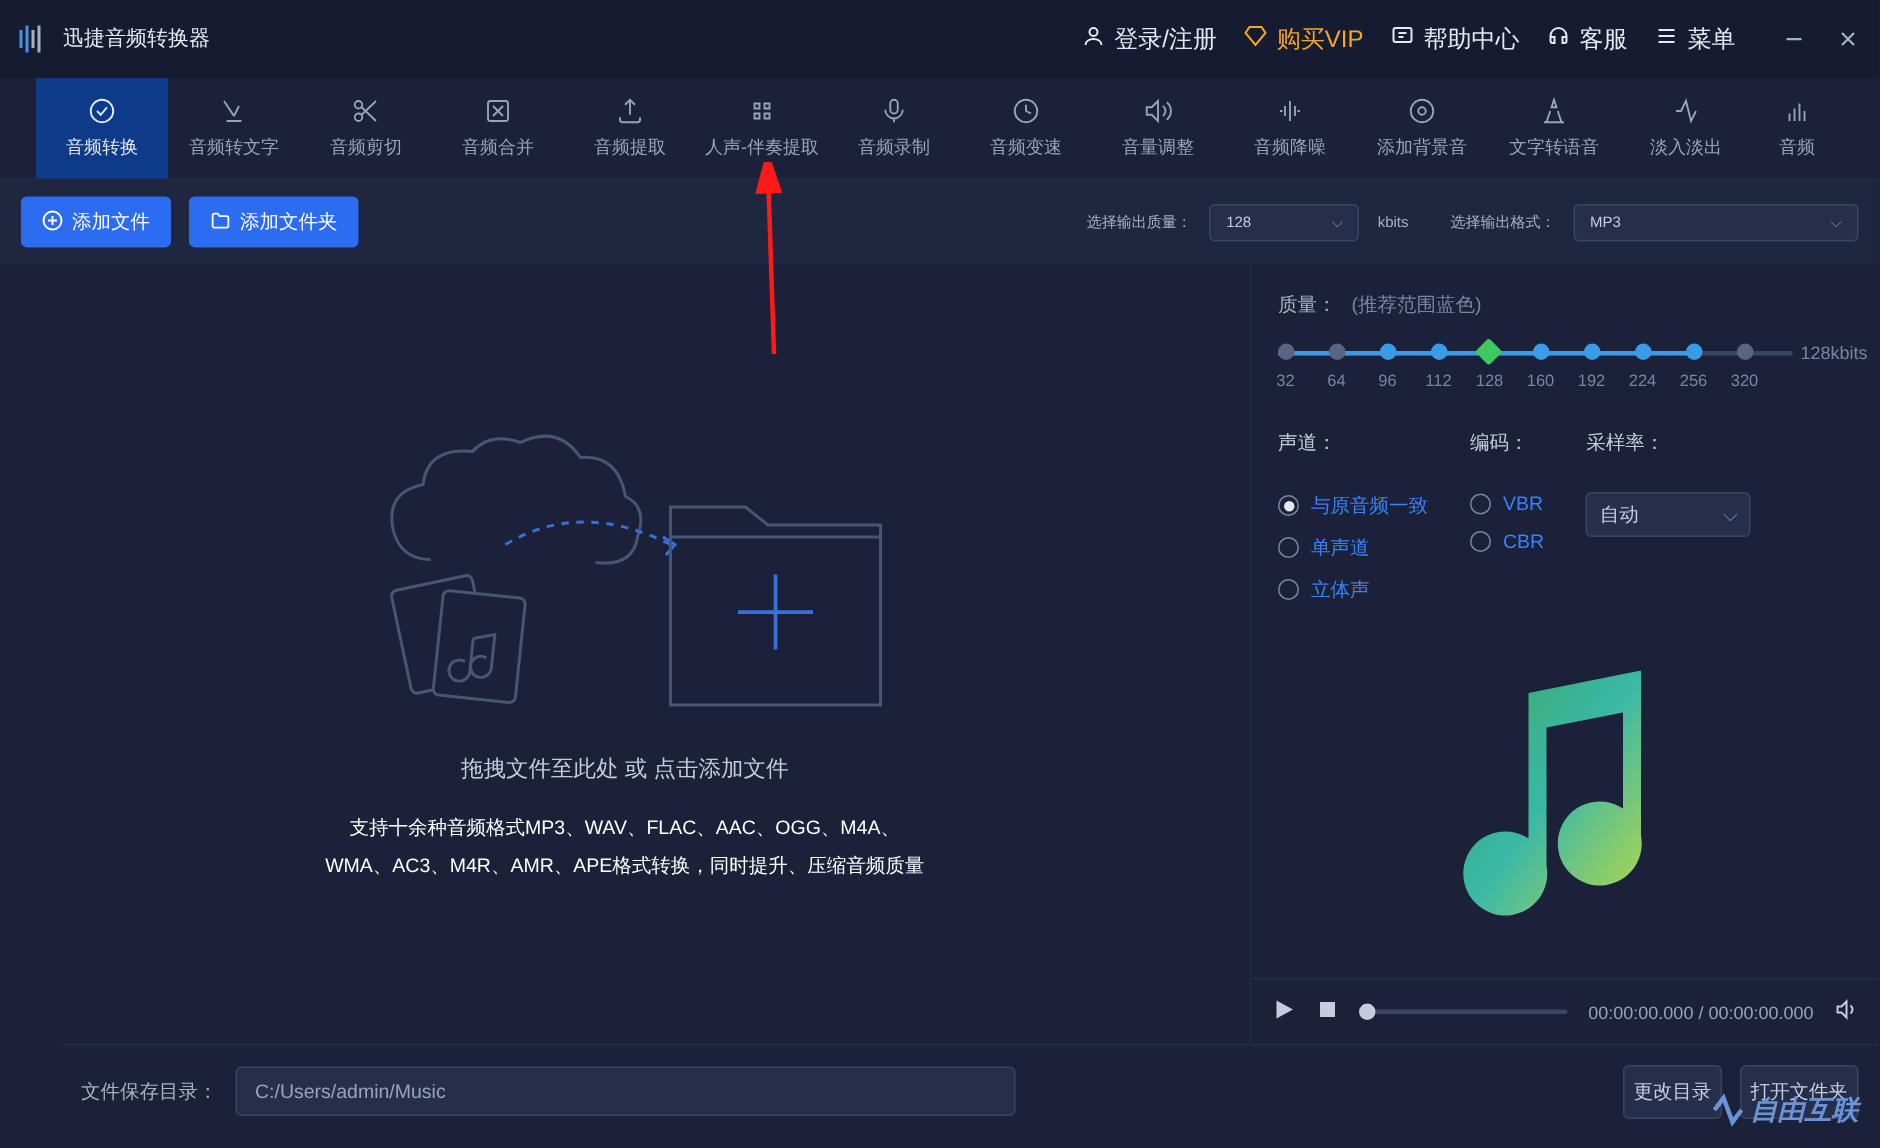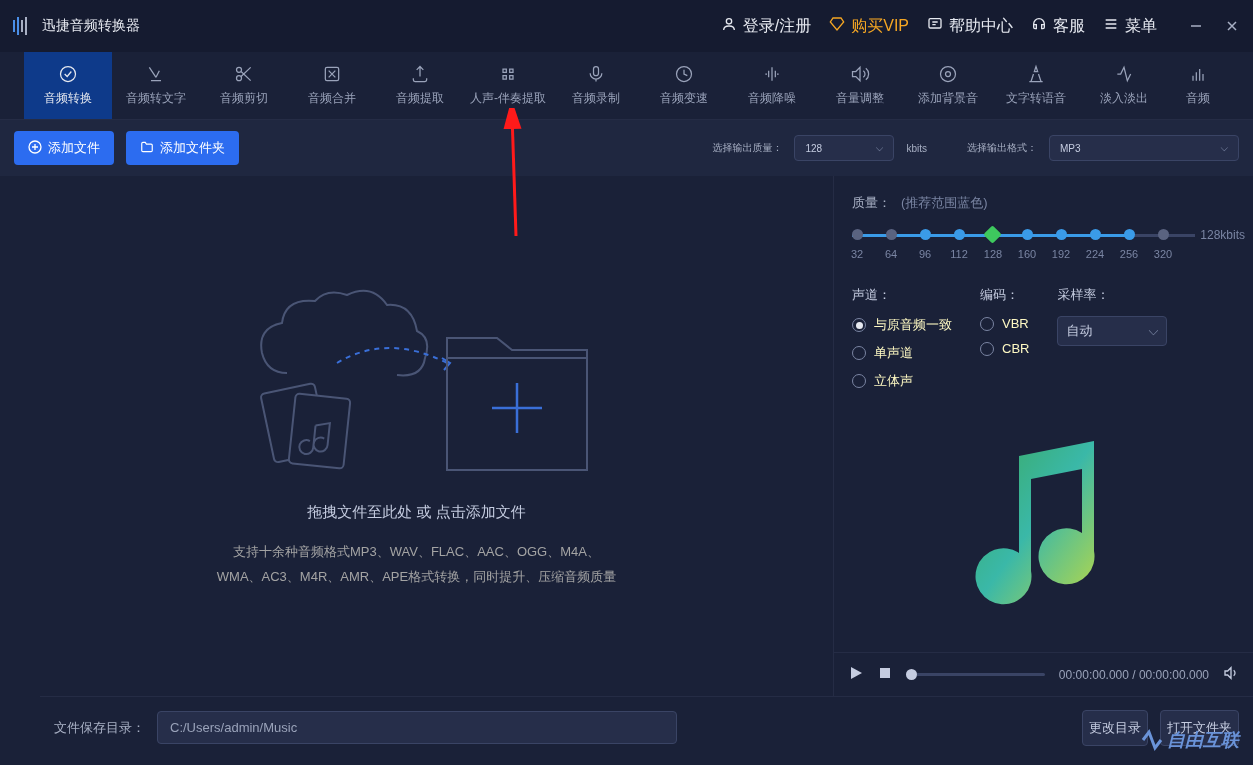--- a/index.html
+++ b/index.html
@@ -32,39 +32,39 @@
 .chev { color: #7a85a3; margin-left: 8px; }
 
 
 .main { display: flex; height: 520px; }
 .left-panel { flex: 1; background: #1a2138; display: flex; flex-direction: column; align-items: center; justify-content: center; padding: 30px; position: relative; }
 .right-panel { width: 420px; background: #1a2138; border-left: 1px solid #252c45; display: flex; flex-direction: column; }
 
 
 .drop-illustration { width: 420px; height: 200px; position: relative; margin-bottom: 20px; }
 .drop-text { color: #c5cce0; font-size: 15px; margin-bottom: 18px; }
-.drop-hint { color: #a3a3a3; font-size: 13px; text-align: center; line-height: 1.9; }
+.drop-hint { color: #ffffff; font-size: 13px; text-align: center; line-height: 1.9; }
 
 
 .settings { padding: 18px 18px 10px 18px; }
 .quality-row { display: flex; align-items: center; gap: 10px; margin-bottom: 14px; font-size: 13px; }
 .quality-hint { color: #7a85a3; }
 .slider-wrap { position: relative; height: 40px; }
 .slider-track { position: absolute; top: 8px; left: 0; right: 40px; height: 3px; background: #3a4465; }
 .slider-fill { position: absolute; top: 8px; left: 0; height: 3px; background: #3a9be8; }
 .slider-dot { position: absolute; top: 3px; width: 11px; height: 11px; border-radius: 50%; background: #3a9be8; }
 .slider-dot.grey { background: #5a6380; }
 .slider-dot.green { background: #3ec95e; width: 13px; height: 13px; top: 2px; transform: rotate(45deg); border-radius: 2px; }
 .slider-tick { position: absolute; top: 22px; font-size: 11px; color: #7a85a3; transform: translateX(-50%); }
 .slider-readout { position: absolute; right: -10px; top: 2px; font-size: 12px; color: #7a85a3; }
 
 .param-grid { display: flex; gap: 28px; margin-top: 20px; font-size: 13px; }
 .param-col { display: flex; flex-direction: column; gap: 10px; }
-.param-label { color: #c5cce0; margin-bottom: 2px; }
-.radio-row { display: flex; align-items: center; gap: 8px; cursor: pointer; color: #fef9c3; }
+.param-label { color: #c5cce0; margin-bottom: 14px; }
+.radio-row { display: flex; align-items: center; gap: 8px; cursor: pointer; color: #3b82f6; }
 .radio { width: 14px; height: 14px; border: 1.5px solid #7a85a3; border-radius: 50%; display: flex; align-items: center; justify-content: center; }
 .radio.checked::after { content: ""; width: 7px; height: 7px; border-radius: 50%; background: #e6e9f0; }
 .select-sm { width: 110px; padding: 5px 8px; }
 
 
 .preview { flex: 1; display: flex; align-items: center; justify-content: center; padding: 20px; }
 .music-note { width: 160px; height: 170px; }
 
 
 .player { height: 44px; border-top: 1px solid #252c45; display: flex; align-items: center; padding: 0 14px; gap: 14px; font-size: 12px; color: #9aa3ba; }
@@ -211,32 +211,32 @@
         <svg width="20" height="20" viewBox="0 0 24 24" fill="none" stroke="currentColor" stroke-width="1.5">
           <circle cx="12" cy="12" r="9"></circle>
           <path d="M12 7v5l4 2"></path>
         </svg>
       </span>
     <span>音频变速</span>
   </div>
   <div class="tab">
     <span class="tab-icon">
         <svg width="20" height="20" viewBox="0 0 24 24" fill="none" stroke="currentColor" stroke-width="1.5">
+          <path d="M3 9v6h4l5 5V4L7 9H3zM16 8a5 5 0 010 8M19 5a9 9 0 010 14"></path>
+        </svg>
+      </span>
+    <span>音量调整</span>
+  </div>
+  <div class="tab">
+    <span class="tab-icon">
+        <svg width="20" height="20" viewBox="0 0 24 24" fill="none" stroke="currentColor" stroke-width="1.5">
           <path d="M4 12h2M8 8v8M12 4v16M16 8v8M20 12h-2"></path>
         </svg>
       </span>
     <span>音频降噪</span>
-  </div>
-  <div class="tab">
-    <span class="tab-icon">
-        <svg width="20" height="20" viewBox="0 0 24 24" fill="none" stroke="currentColor" stroke-width="1.5">
-          <path d="M3 9v6h4l5 5V4L7 9H3zM16 8a5 5 0 010 8M19 5a9 9 0 010 14"></path>
-        </svg>
-      </span>
-    <span>音量调整</span>
   </div>
   <div class="tab">
     <span class="tab-icon">
         <svg width="20" height="20" viewBox="0 0 24 24" fill="none" stroke="currentColor" stroke-width="1.5">
           <circle cx="12" cy="12" r="9"></circle>
           <circle cx="12" cy="12" r="3"></circle>
         </svg>
       </span>
     <span>添加背景音</span>
   </div>
@@ -280,21 +280,21 @@
         </svg></span>
     <span>添加文件夹</span>
   </div>
   <div class="toolbar-right">
     <span>选择输出质量：</span>
     <div class="select select-quality">
       <span>128</span>
       <span class="chev">⌵</span>
     </div>
     <span>kbits</span>
-    <span style="margin-left:28px">选择输出格式：</span>
+    <span style="margin-left:16px">选择输出格式：</span>
     <div class="select select-format">
       <span>MP3</span>
       <span class="chev">⌵</span>
     </div>
   </div>
 </div>
 
 <div class="main">
   <div class="left-panel">
     <div class="drop-illustration">

